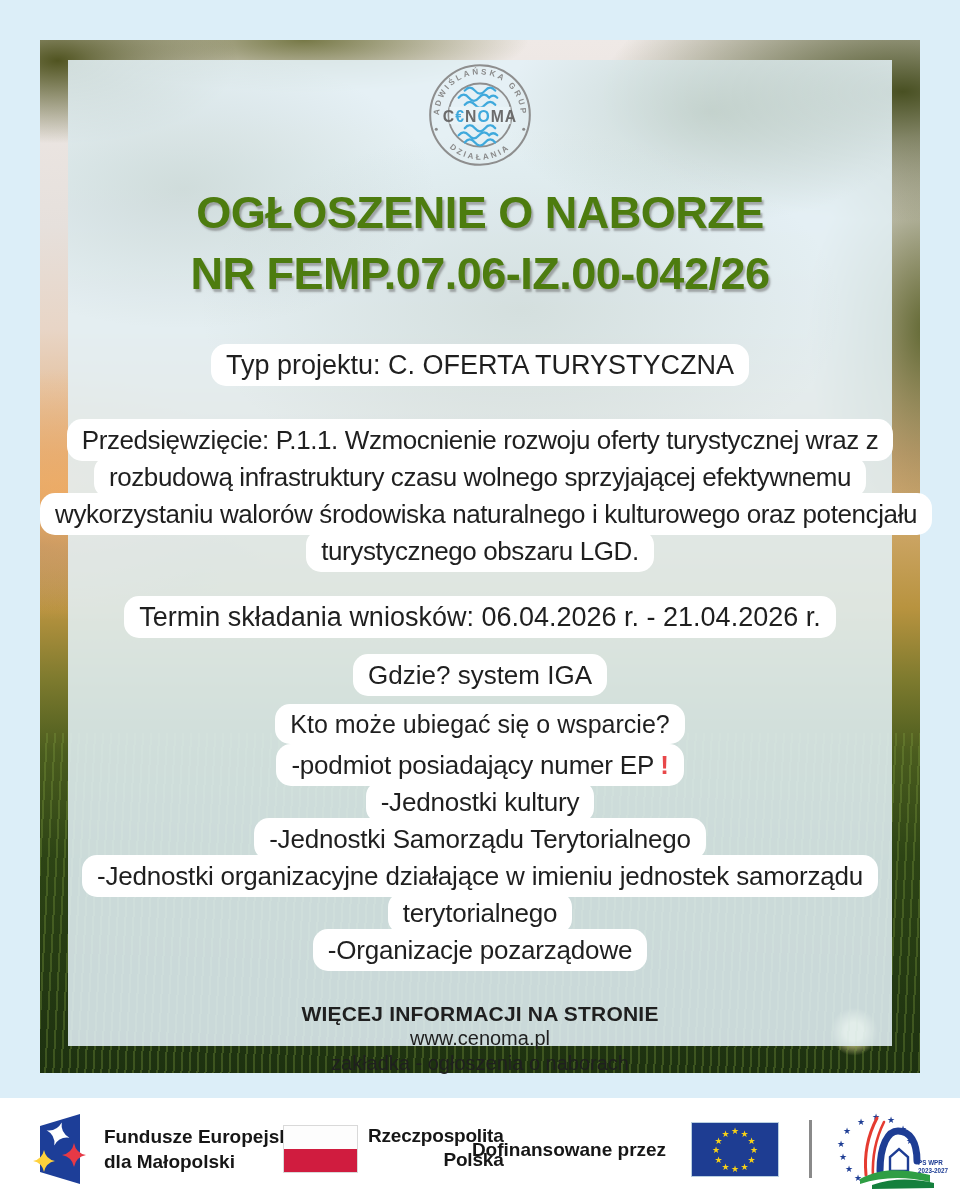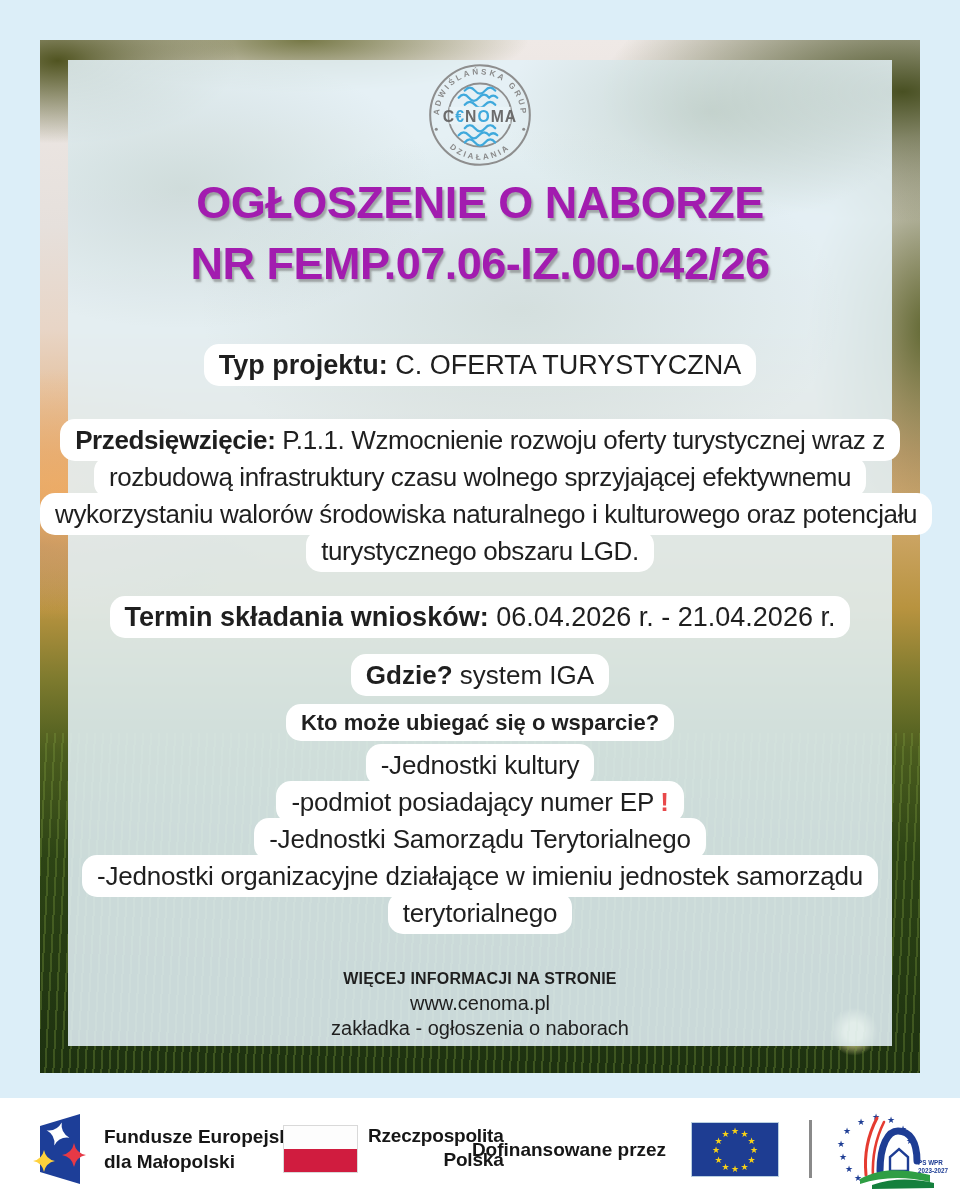--- a/index.html
+++ b/index.html
@@ -31,39 +31,39 @@
   }
   .ghost-foliage {
     position:absolute; left:68px; right:68px; top:60px; height:430px; z-index:2; pointer-events:none;
     background:
       radial-gradient(ellipse 300px 160px at 78% 12%, rgba(130,150,125,.28), transparent 70%),
       radial-gradient(ellipse 360px 200px at 14% 30%, rgba(135,150,130,.22), transparent 70%),
       radial-gradient(ellipse 430px 240px at 55% 58%, rgba(140,155,135,.18), transparent 75%);
   }
   
   .sec { position:absolute; left:40px; right:40px; text-align:center; z-index:3; }
-  .b { font-weight:bold; }
+  .b { font-weight:normal; }
   .pill {
     display:inline; background:#ffffff; border-radius:15px; padding:6px 15px;
     -webkit-box-decoration-break:clone; box-decoration-break:clone;
   }
   .title {
-    top:172px; font-size:45px; line-height:61px; font-weight:bold; color:#a21caf;
+    top:182px; font-size:45px; line-height:61px; font-weight:bold; color:#4d7c0f;
     letter-spacing:-.5px; text-shadow:2px 3px 2px rgba(100,100,100,.5);
   }
   .row-typ    { top:350px; font-size:27px; }
   .row-przeds { top:422px; font-size:26px; line-height:37px; letter-spacing:-.4px; }
   .row-termin { top:602px; font-size:27px; }
   .row-gdzie  { top:660px; font-size:26px; }
-  .row-kto    { top:710px; font-size:22px; }
+  .row-kto    { top:710px; font-size:25px; }
   .row-items  { top:747px; font-size:26px; line-height:37px; letter-spacing:-.2px; }
   .row-items .line { margin-bottom:0; }
   .alert { color:#e8484a; font-weight:bold; margin-left:6px; }
   .more-info { top:966px; line-height:25px; }
-  .more-info .h { font-size:16px; font-weight:bold; letter-spacing:.2px; }
+  .more-info .h { font-size:21px; font-weight:bold; letter-spacing:.2px;margin-top:35px; }
   .more-info .t { font-size:20px; }
   .logo-wrap { position:absolute; top:54px; left:0; right:0; text-align:center; z-index:3; }
   
   .footer {
     position:absolute; left:0; bottom:0; width:960px; height:102px; background:#ffffff; z-index:5;
     color:#161616;
   }
   .footer .txt { position:absolute; font-weight:bold; }
   .fe-text  { left:104px; top:26px; font-size:19px; line-height:25px; text-align:left; }
   .pl-flag  { position:absolute; left:283px; top:27px; width:73px; height:46px; border:1px solid #d9d9d9; }
@@ -137,24 +137,25 @@
   <div class="sec row-gdzie">
     <span class="pill"><span class="b">Gdzie?</span>
     <span>system IGA</span></span>
   </div>
 
   <div class="sec row-kto">
     <span class="pill b">Kto może ubiegać się o wsparcie?</span>
   </div>
 
   <div class="sec row-items">
+    <div class="line"><span class="pill"><span>-podmiot posiadający numer EP</span><span class="alert">!</span></span></div>
     <div class="line"><span class="pill">-Jednostki kultury</span></div>
-    <div class="line"><span class="pill"><span>-podmiot posiadający numer EP</span><span class="alert">!</span></span></div>
     <div class="line"><span class="pill">-Jednostki Samorządu Terytorialnego</span></div>
     <div class="line"><span class="pill">-Jednostki organizacyjne działające w imieniu jednostek samorządu terytorialnego</span></div>
+    <div class="line"><span class="pill">-Organizacje pozarządowe</span></div>
   </div>
 
   <div class="sec more-info">
     <div class="h">WIĘCEJ INFORMACJI NA STRONIE</div>
     <div class="t">www.cenoma.pl</div>
     <div class="t">zakładka - ogłoszenia o naborach</div>
   </div>
 
   <div class="footer">
 

